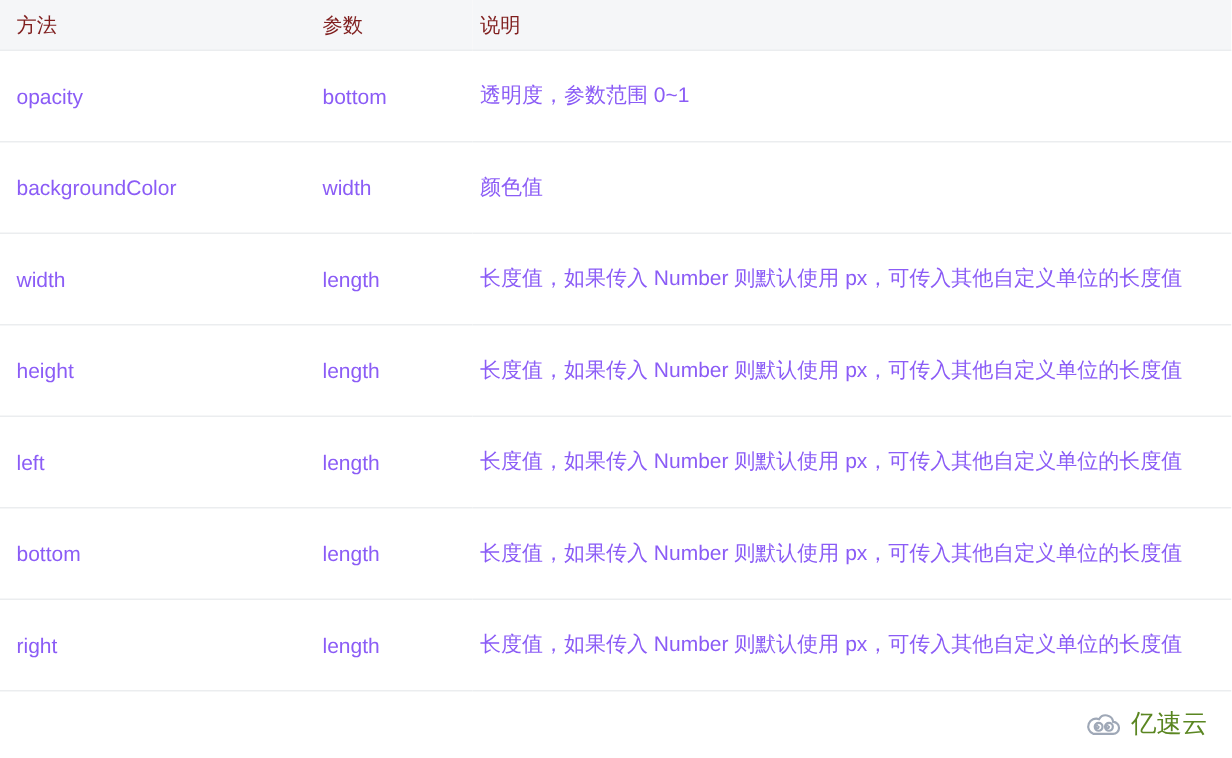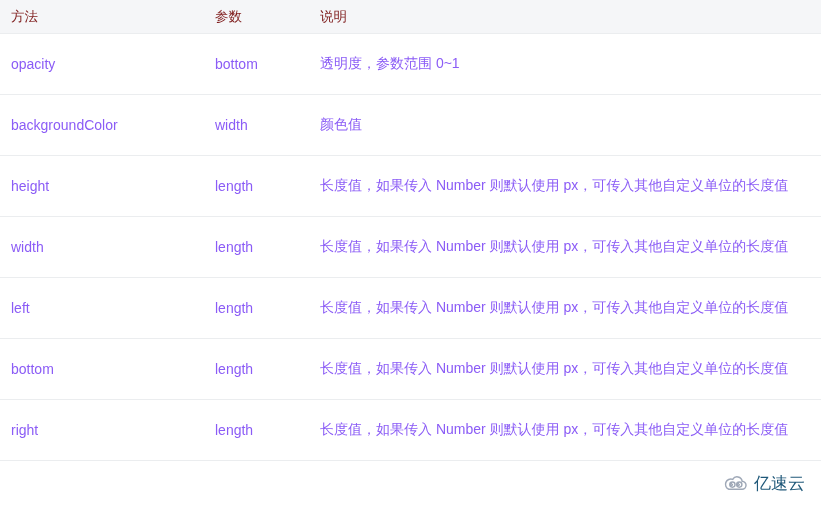--- a/index.html
+++ b/index.html
@@ -69,21 +69,21 @@
     padding: 2px 2px 2px 6px;
     border-radius: 3px;
   }
   .watermark .wm-logo {
     display: block;
     width: 26px;
     height: 19px;
   }
   .watermark .wm-text {
     font-size: 17px;
-    color: #0c4a6e;
+    color: #4d7c0f;
     font-family: "DejaVu Sans", "Liberation Sans", sans-serif;
     letter-spacing: 0px;
     line-height: 1;
   }
 </style>
 </head>
 <body>
 
 <table class="api-table">
   <colgroup>
@@ -103,26 +103,26 @@
       <td class="cell-method">opacity</td>
       <td class="cell-param">bottom</td>
       <td class="cell-desc">透明度，参数范围 0~1</td>
     </tr>
     <tr>
       <td class="cell-method">backgroundColor</td>
       <td class="cell-param">width</td>
       <td class="cell-desc">颜色值</td>
     </tr>
     <tr>
-      <td class="cell-method">height</td>
+      <td class="cell-method">width</td>
       <td class="cell-param">length</td>
       <td class="cell-desc">长度值，如果传入 Number 则默认使用 px，可传入其他自定义单位的长度值</td>
     </tr>
     <tr>
-      <td class="cell-method">width</td>
+      <td class="cell-method">height</td>
       <td class="cell-param">length</td>
       <td class="cell-desc">长度值，如果传入 Number 则默认使用 px，可传入其他自定义单位的长度值</td>
     </tr>
     <tr>
       <td class="cell-method">left</td>
       <td class="cell-param">length</td>
       <td class="cell-desc">长度值，如果传入 Number 则默认使用 px，可传入其他自定义单位的长度值</td>
     </tr>
     <tr>
       <td class="cell-method">bottom</td>

